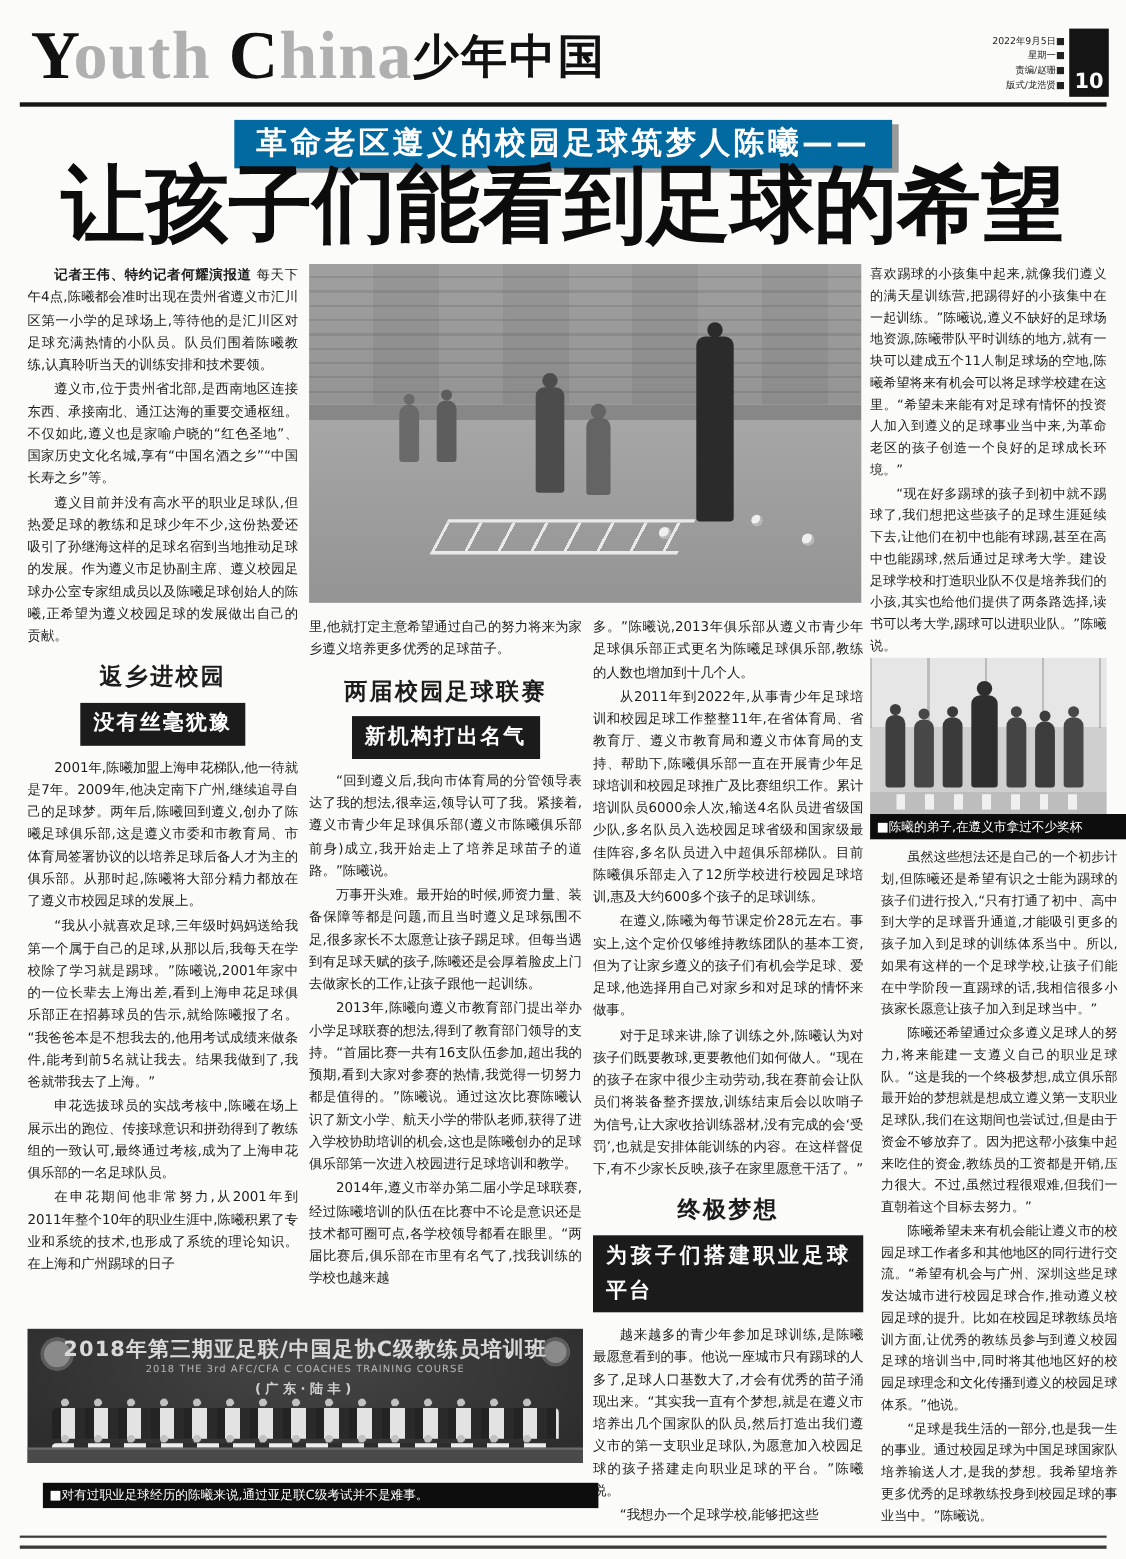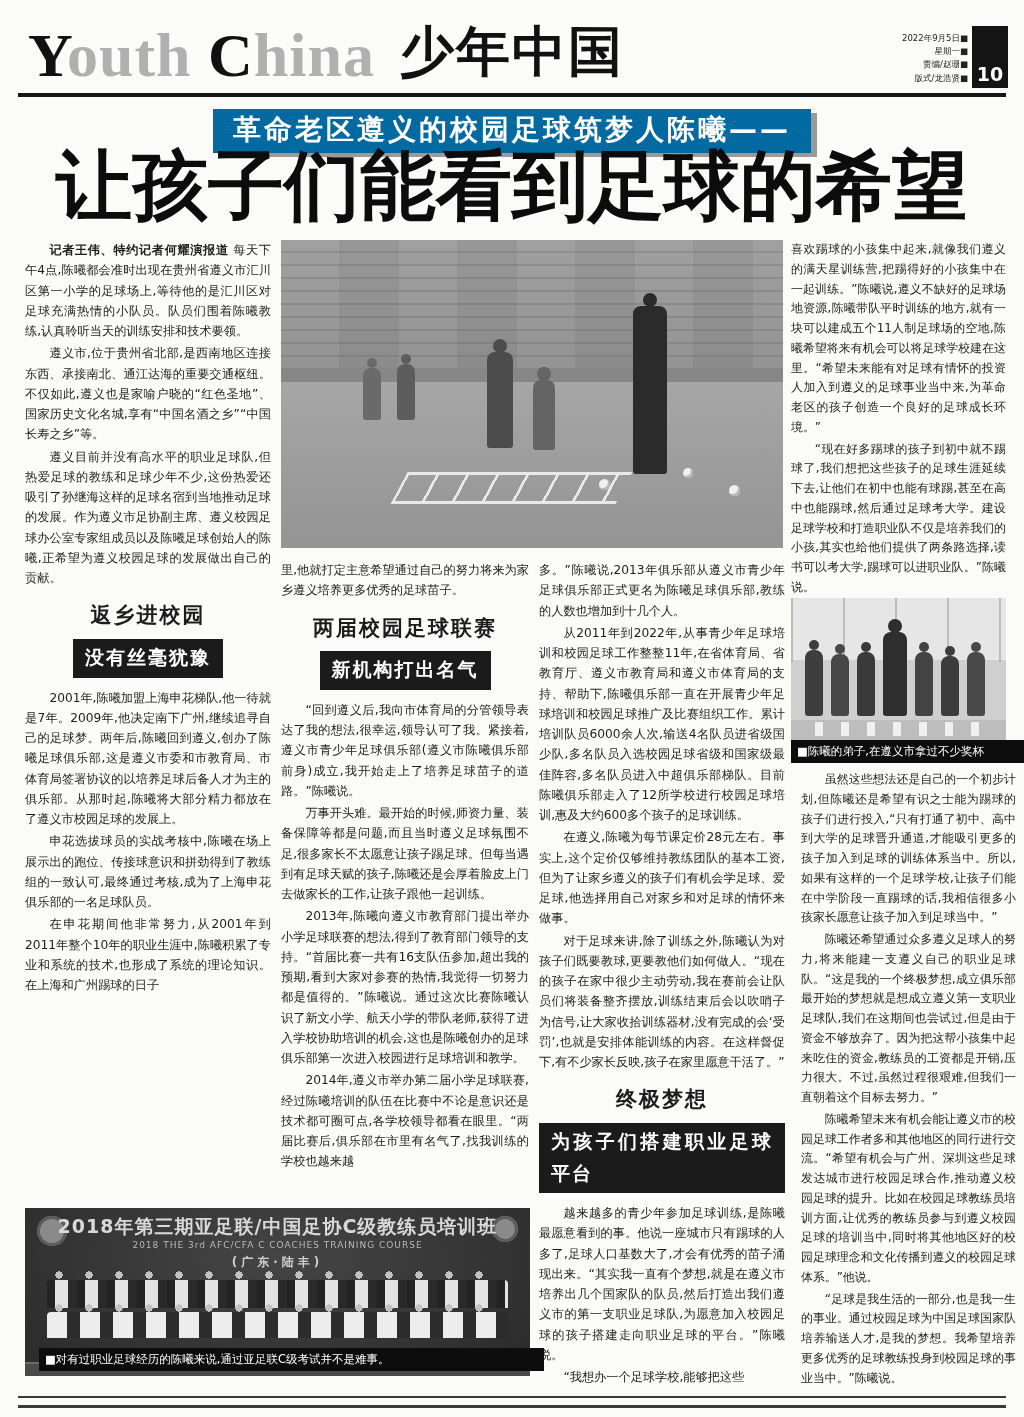--- a/index.html
+++ b/index.html
@@ -5,21 +5,21 @@
   html,body{margin:0;padding:0;}
   body{width:1024px;height:1417px;background:#fbfbfa;position:relative;
        font-family:"DejaVu Sans","Liberation Sans",sans-serif;color:#1c1c1c;overflow:hidden;}
   #page{position:absolute;inset:0;}
 
   
   .mast-title{position:absolute;left:28px;top:16px;white-space:nowrap;}
   .mast-title .en{font-family:"Liberation Serif","DejaVu Serif",serif;font-weight:bold;font-size:62px;letter-spacing:1px;}
   .mast-title .cap{color:#111;}
   .mast-title .grey{color:#b0b0b0;}
-  .mast-title .cn{font-size:54px;font-weight:900;color:#111;margin-left:25px;vertical-align:6px;letter-spacing:2px;}
+  .mast-title .cn{font-size:42px;font-weight:900;color:#111;margin-left:0;vertical-align:6px;letter-spacing:2px;}
   .issue-meta{position:absolute;right:56px;top:32px;text-align:right;font-size:8.5px;line-height:1.55;color:#222;}
   .pagebox{position:absolute;right:16px;top:26px;width:36px;height:62px;background:#141414;color:#fff;
            display:flex;align-items:flex-end;justify-content:center;font-size:19px;font-weight:bold;padding-bottom:3px;box-sizing:border-box;}
   .header-rule{position:absolute;left:18px;right:18px;top:93px;height:4px;background:#161616;}
 
   
   .kicker{position:absolute;left:0;right:0;top:109px;text-align:center;}
   .kicker span{display:inline-block;background:#0369a1;color:#fff;font-size:28px;font-weight:700;
                padding:2px 20px 4px;letter-spacing:3px;box-shadow:6px 4px 0 #9a9a9a;}
   .main-title{position:absolute;left:20px;right:20px;top:146px;margin:0;text-align:center;
@@ -65,21 +65,21 @@
   
   #photo-right{left:791px;top:598px;width:215px;height:142px;
       background:linear-gradient(#e6e6e6 0 44%,#cfcfcf 44% 86%,#bdbdbd 86%);}
   #photo-right .frames{position:absolute;inset:0 0 55% 0;
       background:repeating-linear-gradient(90deg,rgba(110,110,110,.35) 0 2px,transparent 2px 52px);}
   #photo-right .trophies{position:absolute;left:24px;right:24px;bottom:4px;height:14px;
       background:repeating-linear-gradient(90deg,#f0f0f0 0 8px,transparent 8px 26px);}
   #cap-right{position:absolute;left:791px;top:740px;width:239px;box-sizing:border-box;}
 
   
-  #photo-bottom{left:25px;top:1208px;width:505px;height:168px;background:radial-gradient(ellipse at 50% 30%,#454545,#2d2d2d 85%);}
+  #photo-bottom{left:25px;top:1208px;width:505px;height:122px;background:radial-gradient(ellipse at 50% 30%,#454545,#2d2d2d 85%);}
   #photo-bottom .banner-cn{position:absolute;left:0;right:0;top:6px;text-align:center;
       font-size:19px;font-weight:900;color:#d9d9d9;letter-spacing:1px;white-space:nowrap;}
   #photo-bottom .banner-en{position:absolute;left:0;right:0;top:32px;text-align:center;
       font-size:9px;color:#b9b9b9;letter-spacing:1px;}
   #photo-bottom .banner-sub{position:absolute;left:0;right:0;top:46px;text-align:center;
       font-size:12px;font-weight:700;color:#cfcfcf;letter-spacing:4px;}
   #photo-bottom .emblem{position:absolute;border-radius:50%;background:#8a8a8a;box-shadow:inset 0 0 0 3px #5c5c5c;}
   .crowd-heads{position:absolute;left:26px;right:26px;height:11px;
       background-image:radial-gradient(circle 4px at 8px 6px,#c2c2c2 90%,transparent 91%);
       background-size:30px 11px;background-repeat:repeat-x;}
@@ -144,20 +144,21 @@
   </div>
   <div class="photo-caption" id="cap-right">■陈曦的弟子,在遵义市拿过不少奖杯</div>
 
   <div class="col" id="col1">
     <p><b>记者王伟、特约记者何耀演报道</b><span> 每天下午4点,陈曦都会准时出现在贵州省遵义市汇川区第一小学的足球场上,等待他的是汇川区对足球充满热情的小队员。队员们围着陈曦教练,认真聆听当天的训练安排和技术要领。</span></p>
     <p>遵义市,位于贵州省北部,是西南地区连接东西、承接南北、通江达海的重要交通枢纽。不仅如此,遵义也是家喻户晓的“红色圣地”、国家历史文化名城,享有“中国名酒之乡”“中国长寿之乡”等。</p>
     <p>遵义目前并没有高水平的职业足球队,但热爱足球的教练和足球少年不少,这份热爱还吸引了孙继海这样的足球名宿到当地推动足球的发展。作为遵义市足协副主席、遵义校园足球办公室专家组成员以及陈曦足球创始人的陈曦,正希望为遵义校园足球的发展做出自己的贡献。</p>
     <div class="sec-h1">返乡进校园</div>
     <div class="sec-h2">没有丝毫犹豫</div>
     <p>2001年,陈曦加盟上海申花梯队,他一待就是7年。2009年,他决定南下广州,继续追寻自己的足球梦。两年后,陈曦回到遵义,创办了陈曦足球俱乐部,这是遵义市委和市教育局、市体育局签署协议的以培养足球后备人才为主的俱乐部。从那时起,陈曦将大部分精力都放在了遵义市校园足球的发展上。</p>
+    <p>“我从小就喜欢足球,三年级时妈妈送给我第一个属于自己的足球,从那以后,我每天在学校除了学习就是踢球。”陈曦说,2001年家中的一位长辈去上海出差,看到上海申花足球俱乐部正在招募球员的告示,就给陈曦报了名。“我爸爸本是不想我去的,他用考试成绩来做条件,能考到前5名就让我去。结果我做到了,我爸就带我去了上海。”</p>
     <p>申花选拔球员的实战考核中,陈曦在场上展示出的跑位、传接球意识和拼劲得到了教练组的一致认可,最终通过考核,成为了上海申花俱乐部的一名足球队员。</p>
     <p>在申花期间他非常努力,从2001年到2011年整个10年的职业生涯中,陈曦积累了专业和系统的技术,也形成了系统的理论知识。在上海和广州踢球的日子</p>
   </div>
 
   <div class="col" id="col2">
     <p class="noindent">里,他就打定主意希望通过自己的努力将来为家乡遵义培养更多优秀的足球苗子。</p>
     <div class="sec-h1">两届校园足球联赛</div>
     <div class="sec-h2">新机构打出名气</div>
     <p>“回到遵义后,我向市体育局的分管领导表达了我的想法,很幸运,领导认可了我。紧接着,遵义市青少年足球俱乐部(遵义市陈曦俱乐部前身)成立,我开始走上了培养足球苗子的道路。”陈曦说。</p>
     <p>万事开头难。最开始的时候,师资力量、装备保障等都是问题,而且当时遵义足球氛围不足,很多家长不太愿意让孩子踢足球。但每当遇到有足球天赋的孩子,陈曦还是会厚着脸皮上门去做家长的工作,让孩子跟他一起训练。</p>

